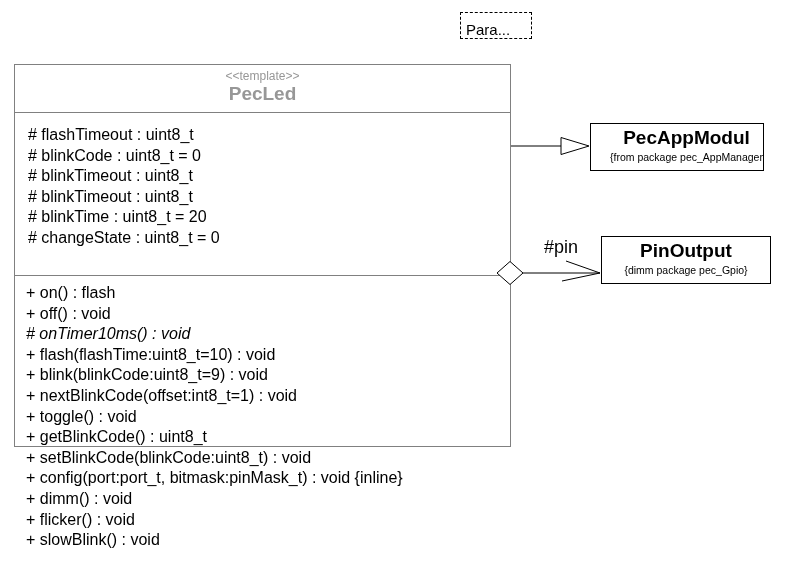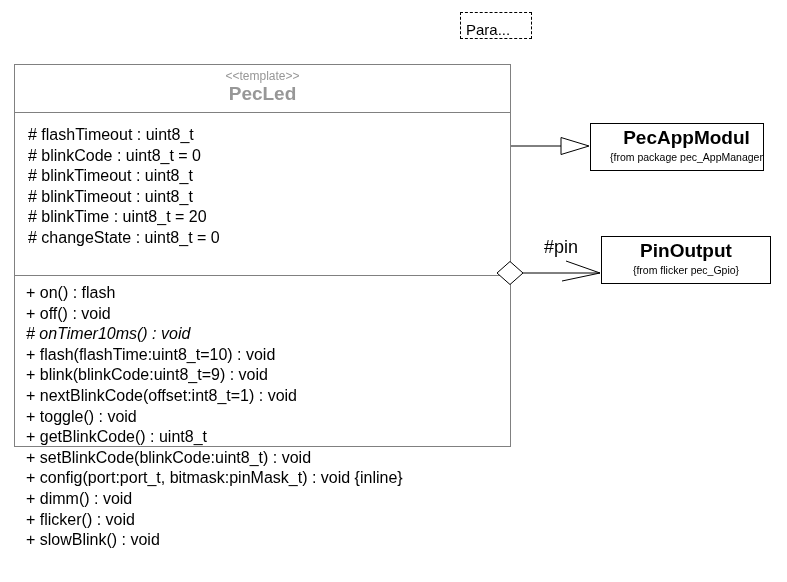--- a/index.html
+++ b/index.html
@@ -136,21 +136,21 @@
     <span>Para...</span>
   </div>
 
   <div class="ext-class ext-pecappmodul">
     <div class="ext-name">PecAppModul</div>
     <div class="ext-pkg">{from package pec_AppManagement}</div>
   </div>
 
   <div class="ext-class ext-pinoutput">
     <div class="ext-name">PinOutput</div>
-    <div class="ext-pkg">{from flicker pec_Gpio}</div>
+    <div class="ext-pkg">{dimm package pec_Gpio}</div>
   </div>
 
   <div class="pin-label">#pin</div>
 
   <svg class="connectors" width="787" height="582" viewBox="0 0 787 582">
 
     <line class="conn-stroke" x1="511" y1="146" x2="561" y2="146"></line>
     <polygon class="conn-hollow" points="561,137.5 589,146 561,154.5"></polygon>
 
     <polygon class="conn-hollow" points="497,273 510,261.5 523,273 510,284.5"></polygon>

